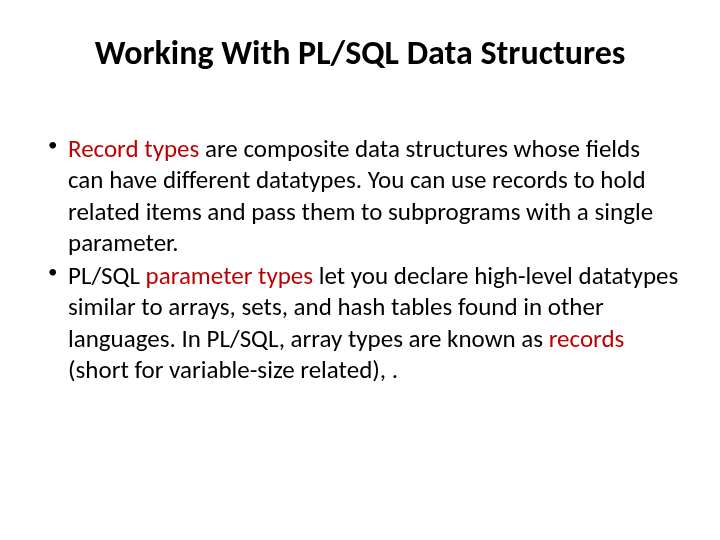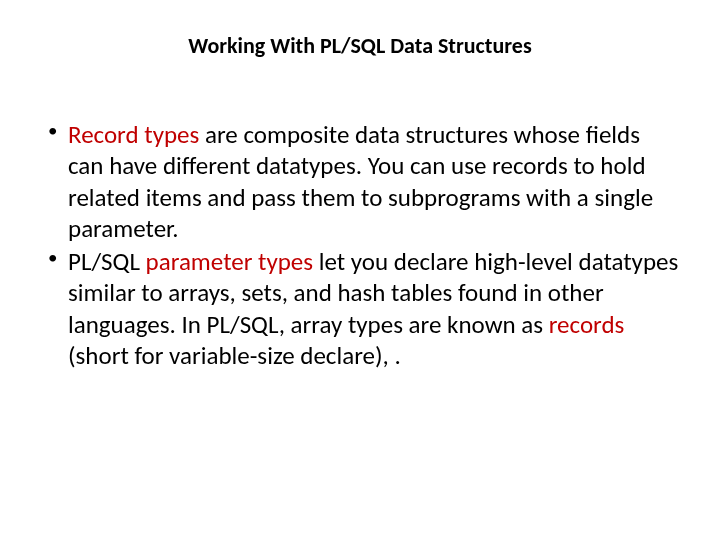--- a/index.html
+++ b/index.html
@@ -6,21 +6,21 @@
     body {
       width: 720px;
       height: 540px;
       background: #fff;
       font-family: Calibri, "Segoe UI", Arial, sans-serif;
       color: #000;
       padding: 32px 40px 40px 40px;
       overflow: hidden;
     }
     .title {
-      font-size: 22px;
+      font-size: 34px;
       font-weight: 700;
       text-align: center;
       margin-bottom: 60px;
       margin-top: 0px;
     }
     ul.bullets {
       list-style: none;
       padding-left: 2px;
     }
     ul.bullets > li {
@@ -44,15 +44,15 @@
 </head>
 <body>
 
 <h1 class="title">Working With PL/SQL Data Structures</h1>
 
 <ul class="bullets">
   <li>
     <span class="hl">Record types</span><span> are composite data structures whose fields can have different datatypes. You can use records to hold related items and pass them to subprograms with a single parameter.</span>
   </li>
   <li>
-    <span>PL/SQL </span><span class="hl">parameter types</span><span> let you declare high-level datatypes similar to arrays, sets, and hash tables found in other languages. In PL/SQL, array types are known as </span><span class="hl">records</span><span> (short for variable-size declare), .</span>
+    <span>PL/SQL </span><span class="hl">parameter types</span><span> let you declare high-level datatypes similar to arrays, sets, and hash tables found in other languages. In PL/SQL, array types are known as </span><span class="hl">records</span><span> (short for variable-size related), .</span>
   </li>
 </ul>
 
 </body></html>

